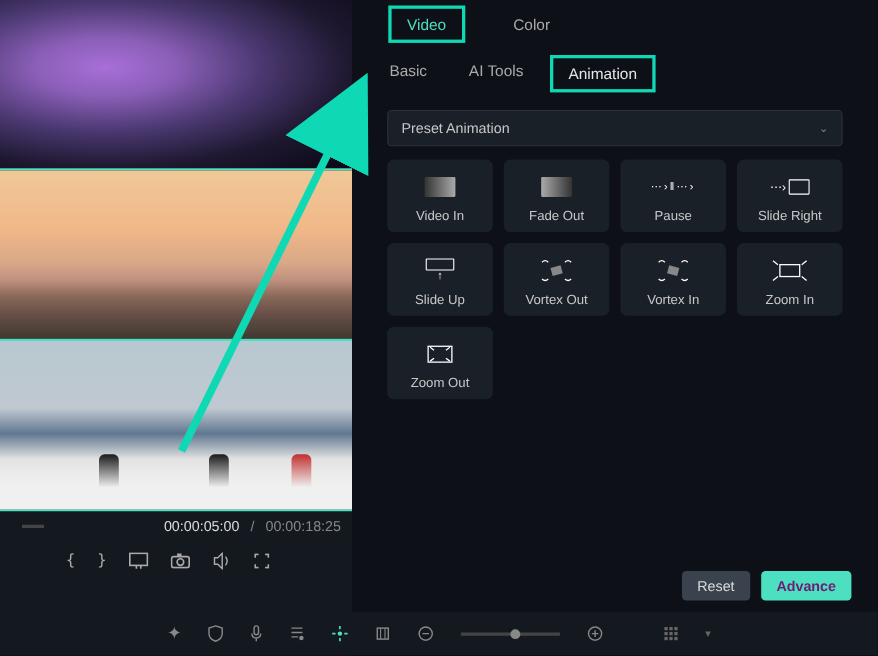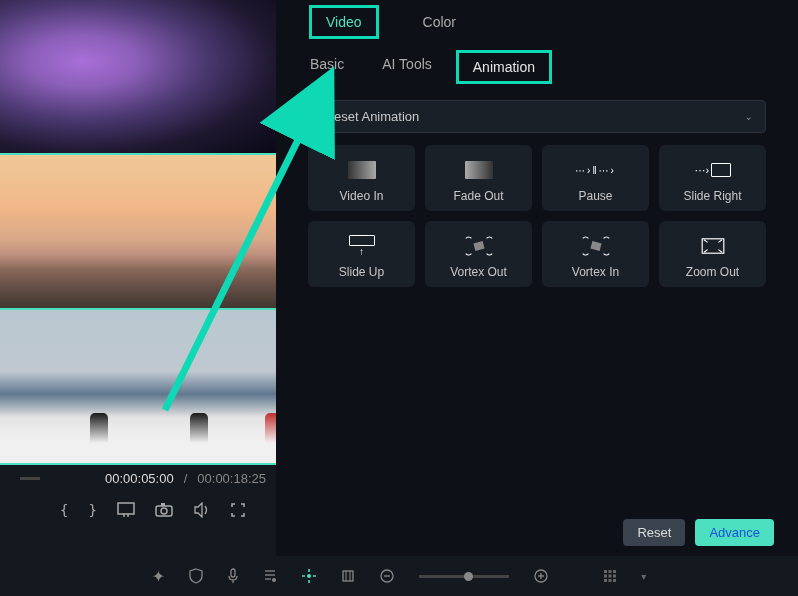--- a/index.html
+++ b/index.html
@@ -1,20 +1,20 @@
 <!DOCTYPE html>
 <html><head>
 <meta charset="utf-8">
 <style>
 * { margin: 0; padding: 0; box-sizing: border-box; font-family: -apple-system, BlinkMacSystemFont, "Segoe UI", sans-serif; }
 body { background: #0a0e14; color: #c8c8c8; width: 798px; height: 596px; overflow: hidden; position: relative; }
 
 .app { display: flex; height: 100%; }
 
-.left-panel { width: 276px; background: #14181f; position: relative; }
+.left-panel { width: 320px; background: #14181f; position: relative; }
 .preview-area { height: 465px; overflow: hidden; position: relative; }
 .image-stack { }
 .clip { width: 100%; height: 155px; background: #2a3240; border-bottom: 2px solid #4de0c0; position: relative; }
 .clip1 { background: radial-gradient(ellipse at 30% 40%, #a86fd8 0%, #8b5fb8 20%, #4a3870 45%, #1e1830 70%, #0a0816 100%); }
 .clip2 { background: linear-gradient(to bottom, #f0c898 0%, #f0b888 35%, #d8a888 55%, #c09080 65%, #886858 75%, #685048 85%, #403830 100%); }
 .clip3 { background: linear-gradient(to bottom, #b8c8d0 0%, #c0c8d0 40%, #607890 55%, #e0e0e0 70%, #f0f0f0 100%); }
 .clip3::after { content:""; position:absolute; bottom:0; left:0; width:100%; height:50px; background:linear-gradient(to top,#f0f0f0 40%, transparent); }
 .person { position:absolute; bottom:5px; width:18px; height:45px; background:#1a1a1a; border-radius:5px 5px 0 0; }
 .p1{left:90px;} .p2{left:190px;} .p3{left:265px; background:#c03030;}
 
@@ -45,21 +45,21 @@
 .preset-grid { display:grid; grid-template-columns:repeat(4, 1fr); gap:10px; }
 .preset { background:#1a2028; border-radius:6px; padding:14px 4px 8px 4px; display:flex; flex-direction:column; align-items:center; gap:8px; cursor:pointer; }
 .preset-icon { width:36px; height:22px; display:flex; align-items:center; justify-content:center; color:#fff; font-size:11px; position:relative; }
 .rect { width:28px; height:18px; background:#666; border-radius:1px; }
 .rect.outline { background:transparent; border:1.5px solid #fff; }
 .preset-label { font-size:12px; color:#c8c8c8; text-align:center; }
 
 .right-bottom { position:absolute; right:24px; bottom:50px; display:flex; gap:10px; }
 .btn { padding:6px 14px; border-radius:4px; font-size:13px; cursor:pointer; border:none; }
 .btn-reset { background:#3a424d; color:#ddd; }
-.btn-advance { background:#4de0c0; color:#1d4ed8; font-weight:400; }
+.btn-advance { background:#4de0c0; color:#701a75; font-weight:700; }
 
 .bottom-bar { position:absolute; bottom:0; left:0; width:100%; height:40px; background:#14181f; display:flex; align-items:center; gap:24px; justify-content:center; color:#888; font-size:16px; }
 .bottom-bar .active-icon { color:#4de0c0; }
 .slider { width:90px; height:3px; background:#444; position:relative; }
 .slider::after { content:""; position:absolute; left:45px; top:-3px; width:9px; height:9px; background:#888; border-radius:50%; }
 
 .arrow-svg { position:absolute; left:150px; top:50px; pointer-events:none; z-index:5; }
 
 svg { display:block; }
 </style>
@@ -188,20 +188,29 @@
                 <path d="M33 5 Q30 2 27 5" stroke="#fff" fill="none" stroke-width="1.2"></path>
                 <path d="M5 21 Q8 24 11 21" stroke="#fff" fill="none" stroke-width="1.2"></path>
                 <path d="M33 21 Q30 24 27 21" stroke="#fff" fill="none" stroke-width="1.2"></path>
               </svg>
           </div>
           <div class="preset-label">Vortex In</div>
         </div>
         <div class="preset">
           <div class="preset-icon">
             <svg width="40" height="26" viewBox="0 0 40 26">
+                <rect x="10" y="7" width="20" height="12" stroke="#fff" fill="none" stroke-width="1.3"></rect>
+                <path d="M3 3 L8 7 M37 3 L32 7 M3 23 L8 19 M37 23 L32 19" stroke="#fff" stroke-width="1.3"></path>
+              </svg>
+          </div>
+          <div class="preset-label">Zoom In</div>
+        </div>
+        <div class="preset">
+          <div class="preset-icon">
+            <svg width="40" height="26" viewBox="0 0 40 26">
                 <rect x="8" y="5" width="24" height="16" stroke="#fff" fill="none" stroke-width="1.3"></rect>
                 <path d="M14 9 L10 6 M26 9 L30 6 M14 17 L10 20 M26 17 L30 20" stroke="#fff" stroke-width="1.3"></path>
               </svg>
           </div>
           <div class="preset-label">Zoom Out</div>
         </div>
       </div>
     </div>
   </div>
 </div>

